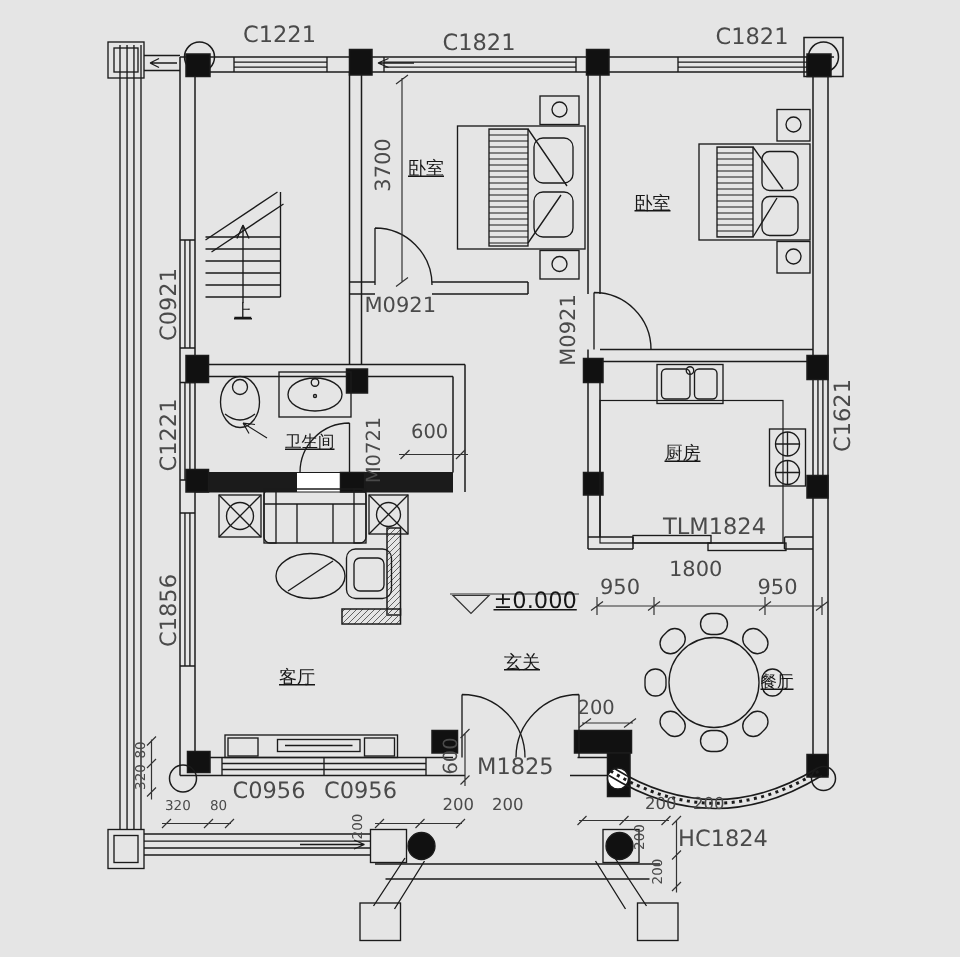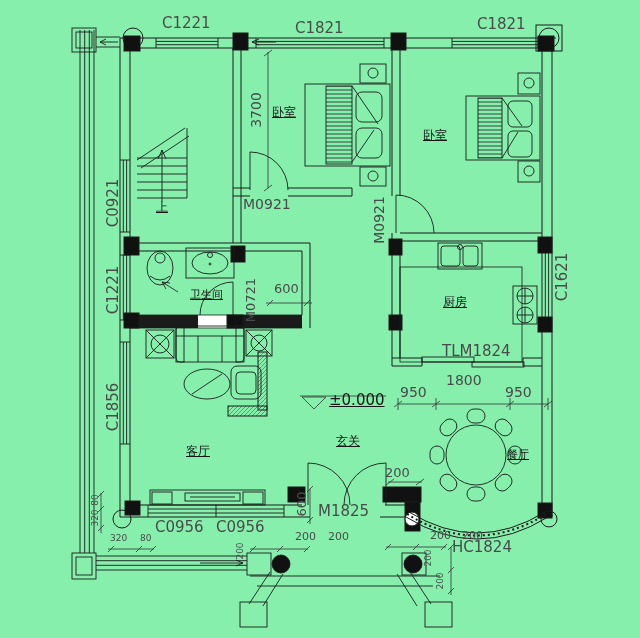--- a/index.html
+++ b/index.html
@@ -1,16 +1,16 @@
 <!DOCTYPE html>
 <html><head>
 <meta charset="utf-8">
 <style>
   html,body{margin:0;padding:0;background:#fff;}
-  #plan{position:relative;width:640px;height:638px;background:#86efac;overflow:hidden;
+  #plan{position:relative;width:640px;height:638px;background:#e5e5e5;overflow:hidden;
         font-family:"DejaVu Sans","Liberation Sans",sans-serif;}
   #plan svg{position:absolute;left:0;top:0;z-index:1;}
   .lbl{position:absolute;z-index:2;color:#4a4a4a;white-space:nowrap;line-height:1;
        font-family:"DejaVu Sans","Liberation Sans",sans-serif;}
   .blk{color:#161616;text-decoration:underline;}
   .sz15{font-size:15px;}
   .sz14{font-size:14px;}
   .sz13{font-size:13px;}
   .sz12{font-size:12px;}
   .sz11{font-size:11px;margin-left:44px;}
@@ -299,21 +299,21 @@
 
 <span class="lbl sz15" style="left:162px;top:16px">C1221</span>
 <span class="lbl sz15" style="left:295px;top:21px">C1821</span>
 <span class="lbl sz15" style="left:477px;top:17px">C1821</span>
 <span class="lbl sz15 v" style="left:113px;top:203px">C0921</span>
 <span class="lbl sz15 v" style="left:113px;top:290px">C1221</span>
 <span class="lbl sz15 v" style="left:113px;top:407px">C1856</span>
 <span class="lbl sz15 v" style="left:562px;top:277px">C1621</span>
 <span class="lbl sz15" style="left:155px;top:520px">C0956</span>
 <span class="lbl sz15" style="left:216px;top:520px">C0956</span>
-<span class="lbl sz15" style="left:452px;top:540px">HC1824</span>
+<span class="lbl sz15" style="left:452px;top:552px">HC1824</span>
 
 <span class="lbl sz14" style="left:243px;top:197px">M0921</span>
 <span class="lbl sz14 v" style="left:379px;top:220px">M0921</span>
 <span class="lbl sz13 v" style="left:250px;top:300px">M0721</span>
 <span class="lbl sz15" style="left:318px;top:504px">M1825</span>
 <span class="lbl sz15" style="left:442px;top:344px">TLM1824</span>
 
 <span class="lbl sz12 blk" style="left:272px;top:106px">卧室</span>
 <span class="lbl sz12 blk" style="left:423px;top:129px">卧室</span>
 <span class="lbl sz11 blk" style="left:146px;top:289px">卫生间</span>

